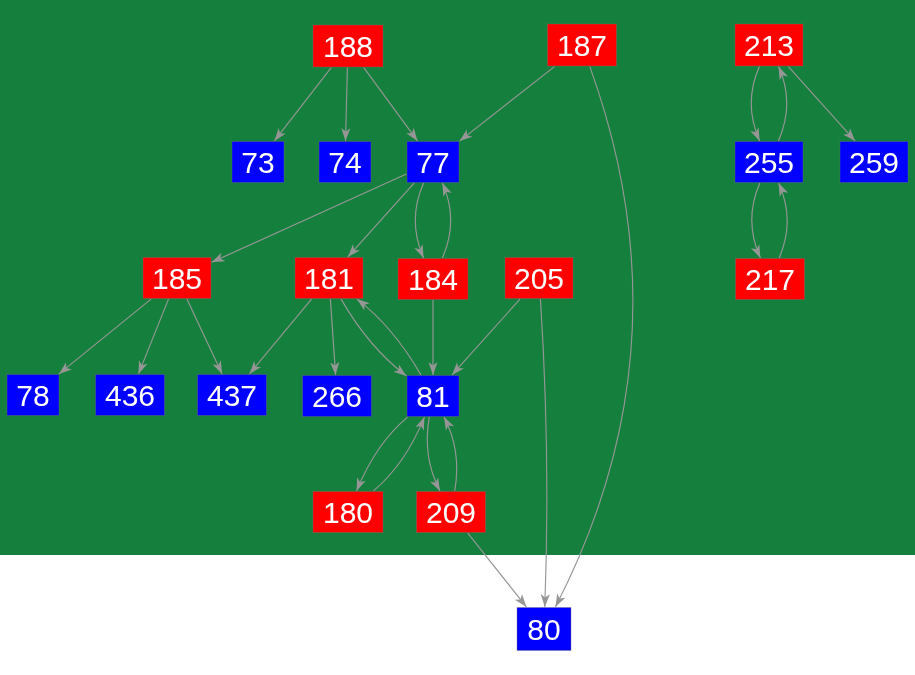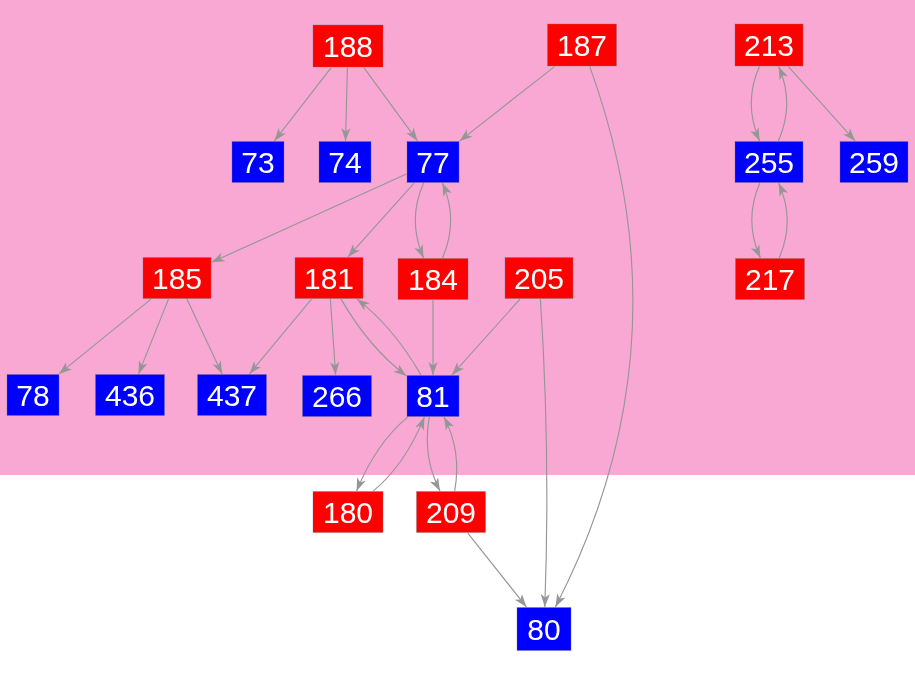--- a/index.html
+++ b/index.html
@@ -7,22 +7,22 @@
     padding: 0;
     background: #ffffff;
     width: 915px;
     height: 675px;
     overflow: hidden;
     font-family: "Liberation Sans", sans-serif;
   }
   .stage {
     position: relative;
     width: 915px;
-    height: 475px;
-    background: #f9a8d4;
+    height: 555px;
+    background: #15803d;
   }
   svg { display: block; }
   .edge-path {
     fill: none;
     stroke-width: 1.15px;
   }
   .node-rect {
     stroke: rgba(120,120,120,0.45);
     stroke-width: 0.8px;
   }

